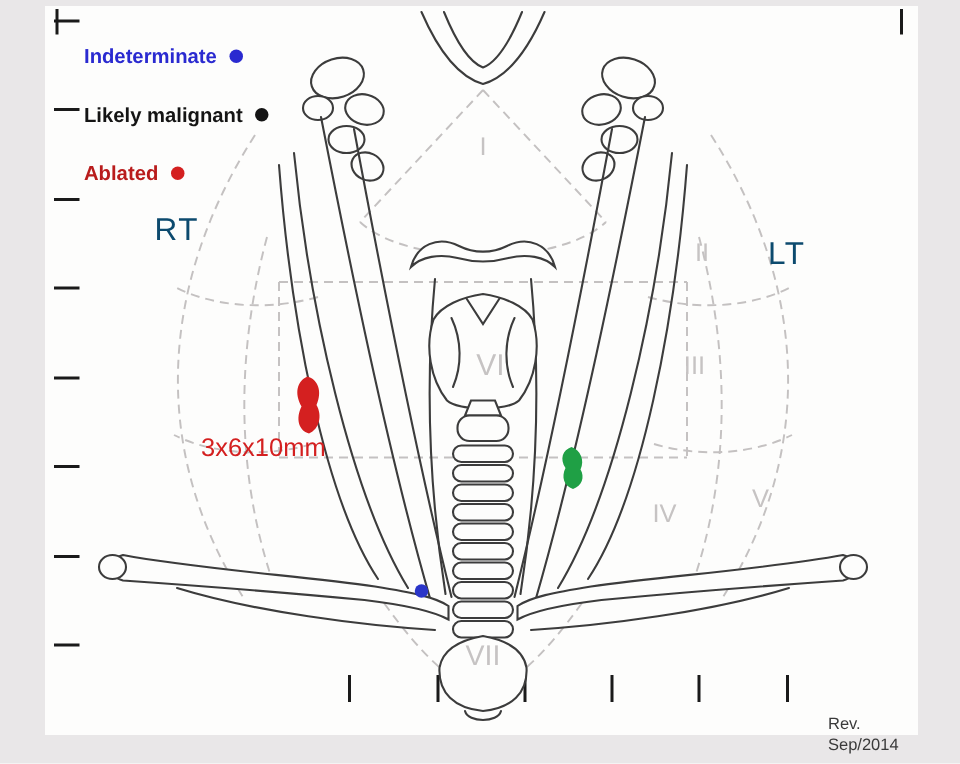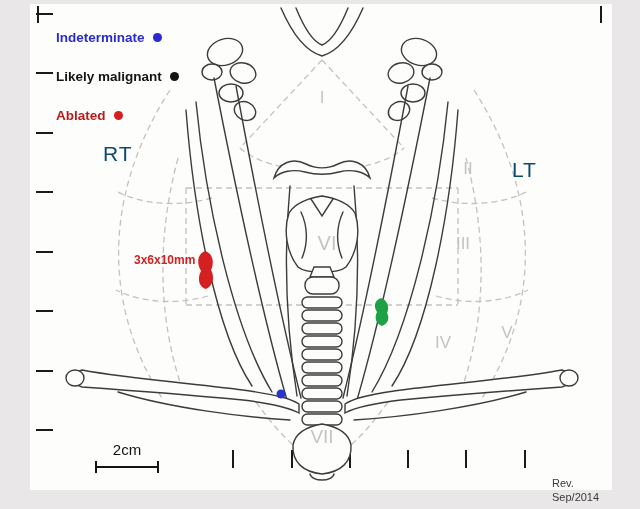--- a/index.html
+++ b/index.html
@@ -12,21 +12,21 @@
   .overlay{position:absolute;left:0;top:0;width:640px;height:509px;}
   .legend{position:absolute;left:56px;top:30px;display:flex;flex-direction:column;gap:24px;}
   .legend-row{display:flex;align-items:center;gap:8px;font-weight:bold;font-size:13.5px;}
   .dot{width:9px;height:9px;border-radius:50%;display:inline-block;}
   .c-blue{color:#2a2ad0;}  .dot-blue{background:#2a2ad0;}
   .c-black{color:#141414;} .dot-black{background:#141414;}
   .c-red{color:#b91c1c;}   .dot-red{background:#d42020;}
   .side-label{position:absolute;font-size:21px;color:#0c4a6e;letter-spacing:1px;}
   .rt{left:103px;top:142px;}
   .lt{left:512px;top:158px;}
-  .ann{position:absolute;font-size:12px;font-weight:bold;white-space:nowrap;}
+  .ann{position:absolute;font-size:17px;font-weight:normal;white-space:nowrap;margin-top:36px;}
   .ann-red{left:134px;top:253px;color:#d42020;}
   .ann-green{left:392px;top:297px;color:#1fa045;}
   .scale{position:absolute;left:95px;top:441px;width:64px;}
   .scale-label{font-size:15px;color:#141414;text-align:center;}
   .scale-line{margin-top:3px;height:12px;border-left:2px solid #141414;border-right:2px solid #141414;
               background:linear-gradient(#141414,#141414) center/100% 2px no-repeat;}
   .rev{position:absolute;left:552px;top:445px;font-size:11px;color:#3a3a3a;line-height:1.25;margin-top:32px;}
 </style>
 </head>
 <body>
@@ -171,24 +171,20 @@
         <span>Ablated</span>
         <span class="dot dot-red"></span>
       </div>
     </div>
 
     <div class="side-label rt">RT</div>
     <div class="side-label lt">LT</div>
 
     <div class="ann ann-red">3x6x10mm</div>
 
-    <div class="scale">
-      <div class="scale-label">2cm</div>
-      <div class="scale-line"></div>
-    </div>
 
     <div class="rev">
       <div>Rev.</div>
       <div>Sep/2014</div>
     </div>
 
   </div>
 </div>
 
 </body></html>

